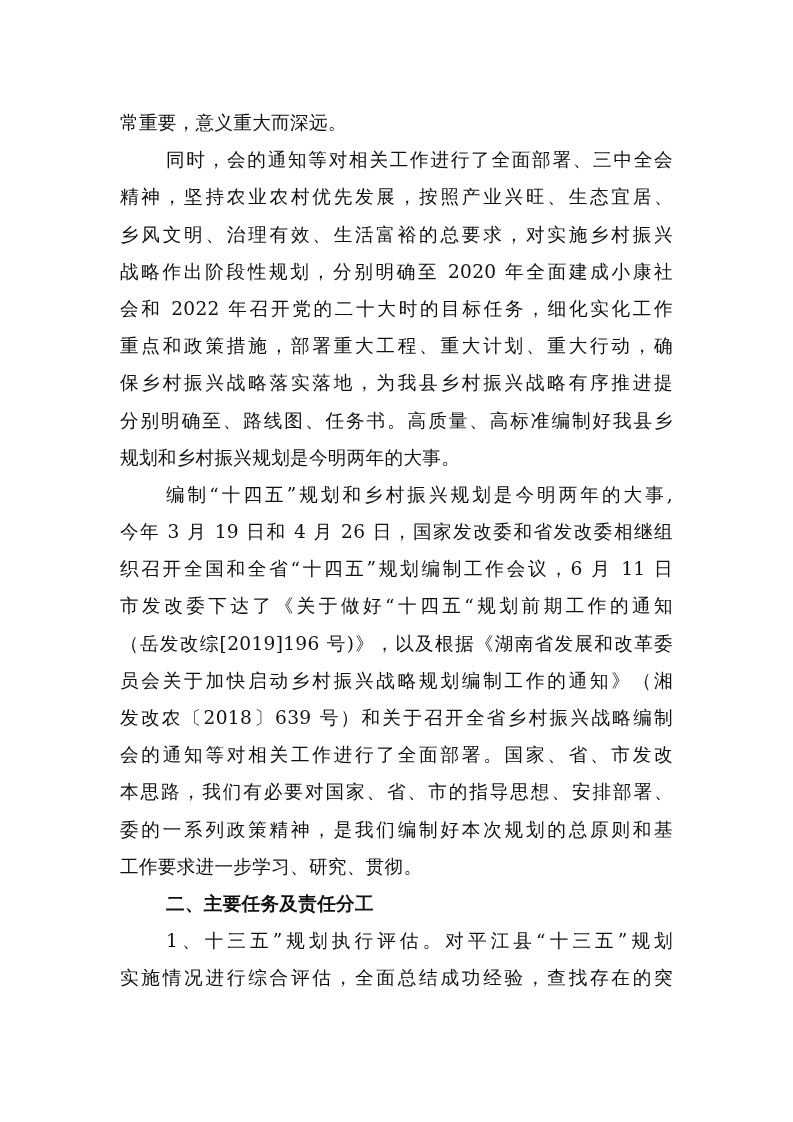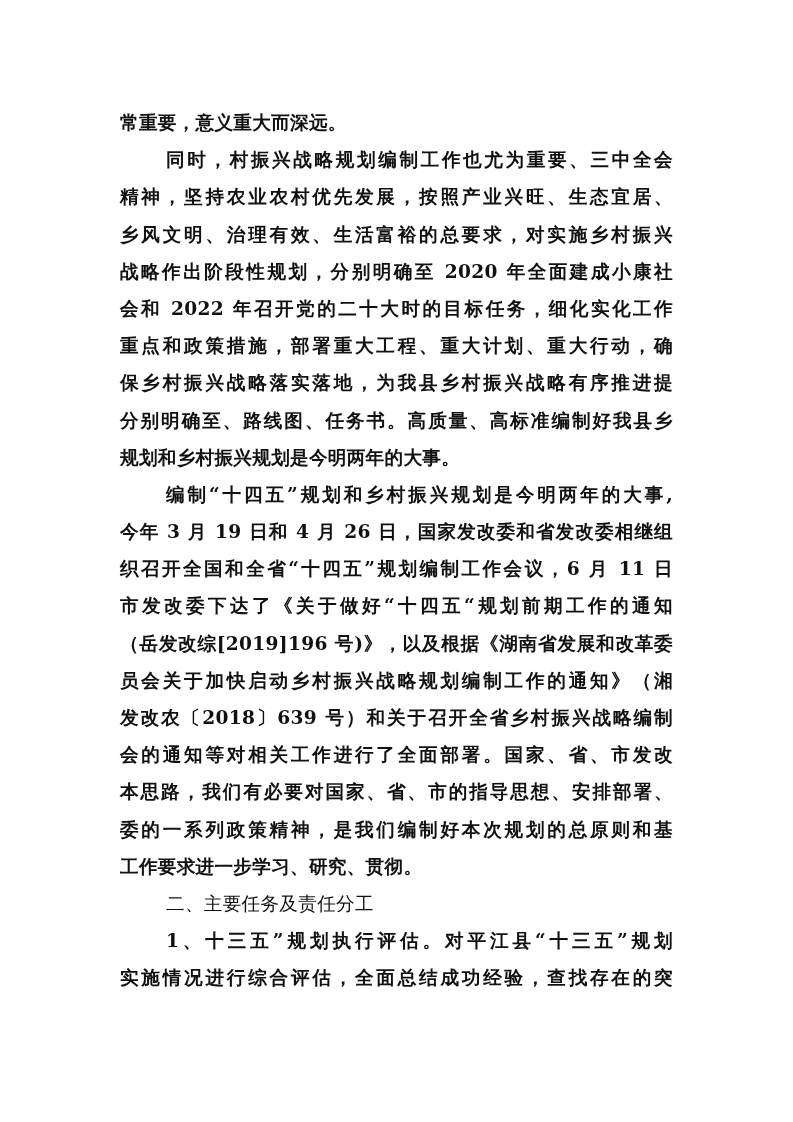--- a/index.html
+++ b/index.html
@@ -9,38 +9,37 @@
   }
   .content {
     position: absolute; left: 120px; top: 104px; width: 553px;
     font-family: "DejaVu Serif", "Liberation Serif", serif;
     color: #111;
   }
   .line {
     height: 37.2px; line-height: 37.2px; font-size: 18.6px;
     white-space: nowrap; text-align: justify; text-align-last: justify;
     letter-spacing: 0.3px;
-    font-weight: bold;
   }
   .line.last { text-align-last: left; }
   .indent { padding-left: 46px; }
   .heading {
     font-family: "DejaVu Sans", "Liberation Sans", sans-serif;
-    font-weight: normal; text-align-last: left;
+    font-weight: bold; text-align-last: left;
   }
 </style>
 </head>
 <body>
 
 <div class="page">
   <div class="content">
 
     <div class="line last">常重要，意义重大而深远。</div>
 
-    <div class="line indent">同时，村振兴战略规划编制工作也尤为重要、三中全会</div>
+    <div class="line indent">同时，会的通知等对相关工作进行了全面部署、三中全会</div>
     <div class="line">精神，坚持农业农村优先发展，按照产业兴旺、生态宜居、</div>
     <div class="line">乡风文明、治理有效、生活富裕的总要求，对实施乡村振兴</div>
     <div class="line">战略作出阶段性规划，分别明确至 2020 年全面建成小康社</div>
     <div class="line">会和 2022 年召开党的二十大时的目标任务，细化实化工作</div>
     <div class="line">重点和政策措施，部署重大工程、重大计划、重大行动，确</div>
     <div class="line">保乡村振兴战略落实落地，为我县乡村振兴战略有序推进提</div>
     <div class="line">分别明确至、路线图、任务书。高质量、高标准编制好我县乡</div>
     <div class="line last">规划和乡村振兴规划是今明两年的大事。</div>
 
     <div class="line indent">编制“十四五”规划和乡村振兴规划是今明两年的大事,</div>

